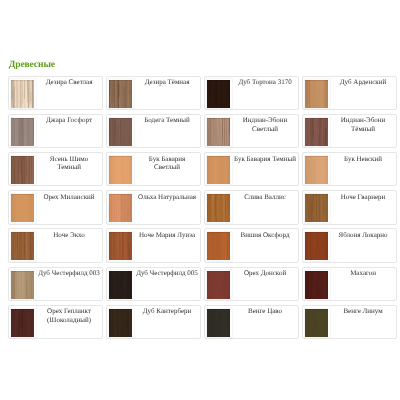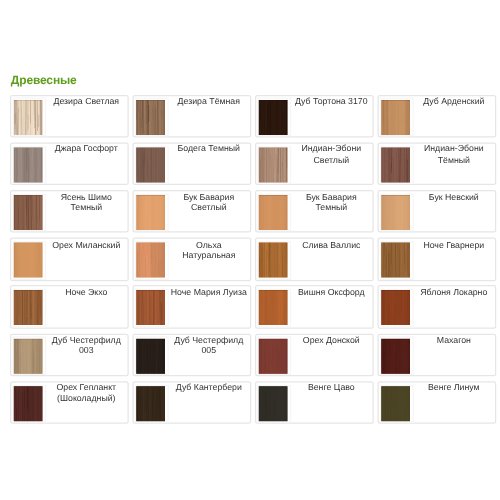--- a/index.html
+++ b/index.html
@@ -1,20 +1,20 @@
 <!DOCTYPE html>
 <html lang="ru"><head>
 <meta charset="utf-8">
 <title>Древесные</title>
 <style>
   html,body{margin:0;padding:0;}
   body{width:400px;height:400px;background:#fff;
        font-family:"Liberation Sans",sans-serif;overflow:hidden;
        -webkit-font-smoothing:antialiased;text-rendering:geometricPrecision;}
-  .page{position:relative;width:400px;height:280px;background:#fff;}
+  .page{position:relative;width:400px;height:280px;background:#fff;font-family:Liberation Serif, serif;}
   .heading{position:absolute;margin:0;left:8.7px;top:58.7px;
            font-size:9.6px;font-weight:bold;color:#5f9e1b;letter-spacing:-0.12px;}
   .grid{position:absolute;left:8.3px;top:75.7px;width:392.4px;
         display:grid;grid-template-columns:repeat(4,98px);
         grid-auto-rows:38.2px;}
   .cell{box-sizing:border-box;width:98px;height:38.2px;
         padding:0 3.6px 3.9px 0;}
   .card{box-sizing:border-box;position:relative;width:94.4px;height:34.3px;
         border:1px solid #e6e6e6;border-radius:2px;background:#fff;overflow:hidden;}
   .sw-box{position:absolute;box-sizing:border-box;left:0.9px;top:1.7px;

